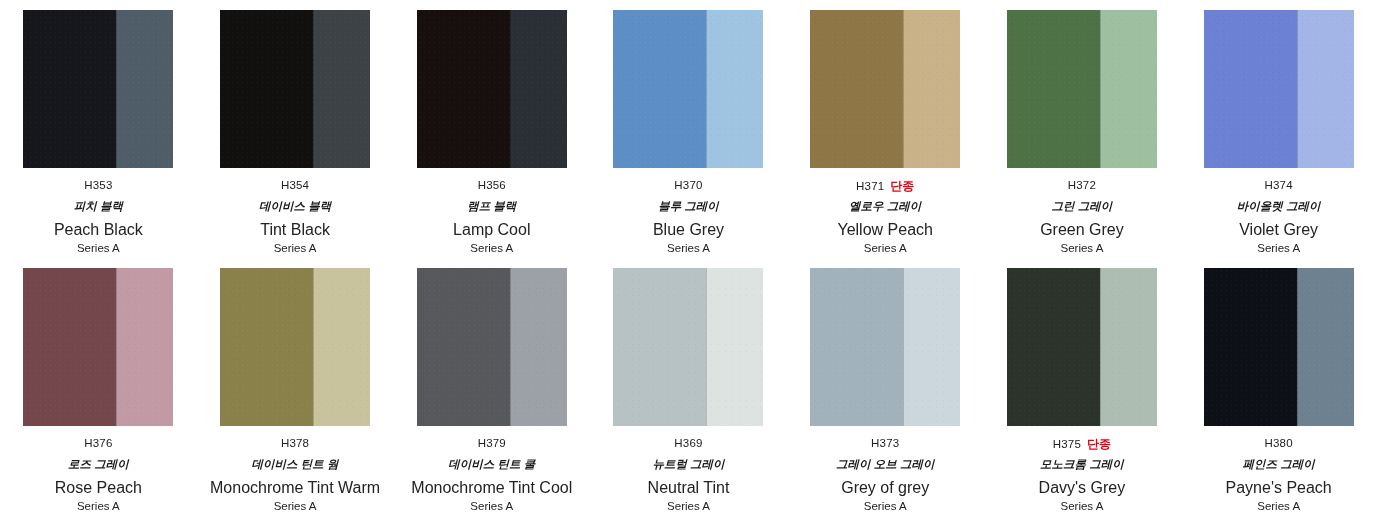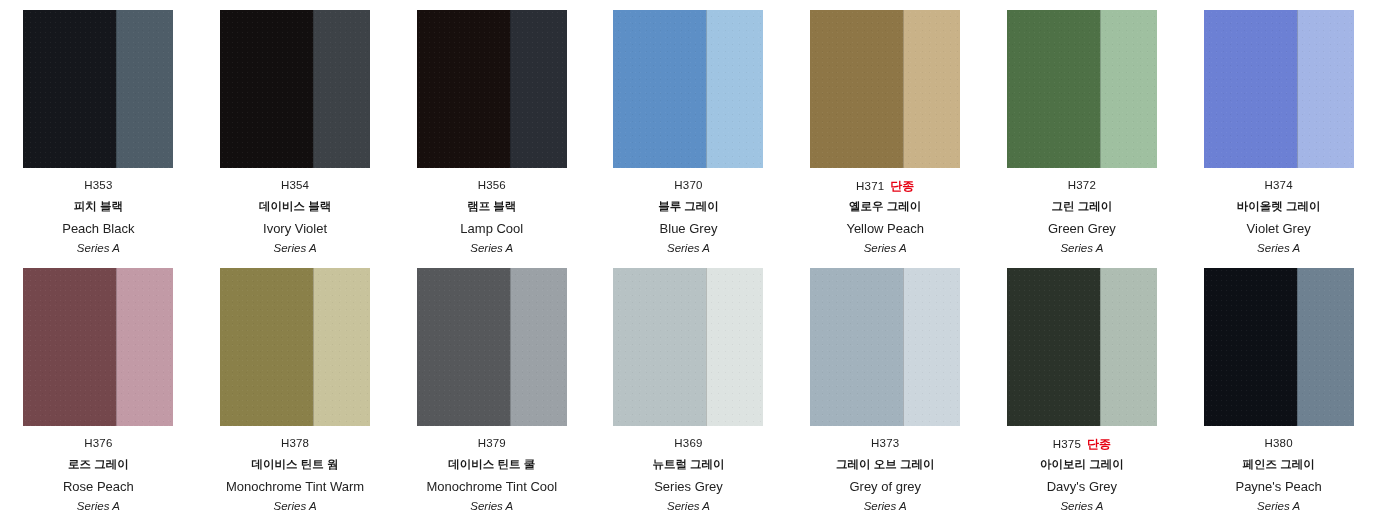--- a/index.html
+++ b/index.html
@@ -102,37 +102,37 @@
   }
   .badge:empty { display: none; }
 
   .name-ko {
     font-size: 11.5px;
     font-weight: bold;
     color: #1a1a1a;
     margin-top: 6px;
     height: 15px;
     white-space: nowrap;
+    font-style: italic;
   }
 
   .name-en {
-    font-size: 13px;
+    font-size: 16px;
     color: #222222;
     margin-top: 6px;
     height: 15px;
     white-space: nowrap;
   }
 
   .series {
     font-size: 11.5px;
     color: #222222;
     margin-top: 6px;
     height: 15px;
     white-space: nowrap;
-    font-style: italic;
   }
 </style>
 </head>
 <body>
 
 <div class="grid" id="swatch-grid">
   <div class="cell">
     <div class="swatch">
       <div class="mass" title="#15171c" style="background: rgb(21, 23, 28);"></div>
       <div class="tint" title="#4e5d68" style="background: rgb(78, 93, 104);"></div>
@@ -152,21 +152,21 @@
     <div class="swatch">
       <div class="mass" title="#120f0f" style="background: rgb(18, 15, 15);"></div>
       <div class="tint" title="#3d4247" style="background: rgb(61, 66, 71);"></div>
     </div>
     <div class="labels">
       <div class="code-line">
         <span class="code">H354</span>
 
       </div>
       <div class="name-ko">데이비스 블랙</div>
-      <div class="name-en">Ivory Violet</div>
+      <div class="name-en">Tint Black</div>
       <div class="series">Series A</div>
     </div>
   </div>
 
   <div class="cell">
     <div class="swatch">
       <div class="mass" title="#170f0d" style="background: rgb(23, 15, 13);"></div>
       <div class="tint" title="#2a2e35" style="background: rgb(42, 46, 53);"></div>
     </div>
     <div class="labels">
@@ -296,21 +296,21 @@
     <div class="swatch">
       <div class="mass" title="#b7c2c4" style="background: rgb(183, 194, 196);"></div>
       <div class="tint" title="#dde3e1" style="background: rgb(221, 227, 225);"></div>
     </div>
     <div class="labels">
       <div class="code-line">
         <span class="code">H369</span>
 
       </div>
       <div class="name-ko">뉴트럴 그레이</div>
-      <div class="name-en">Series Grey</div>
+      <div class="name-en">Neutral Tint</div>
       <div class="series">Series A</div>
     </div>
   </div>
 
   <div class="cell">
     <div class="swatch">
       <div class="mass" title="#a2b2bd" style="background: rgb(162, 178, 189);"></div>
       <div class="tint" title="#ccd6dd" style="background: rgb(204, 214, 221);"></div>
     </div>
     <div class="labels">
@@ -327,21 +327,21 @@
   <div class="cell">
     <div class="swatch">
       <div class="mass" title="#2b332a" style="background: rgb(43, 51, 42);"></div>
       <div class="tint" title="#aebdb2" style="background: rgb(174, 189, 178);"></div>
     </div>
     <div class="labels">
       <div class="code-line">
         <span class="code">H375</span>
         <span class="badge">단종</span>
       </div>
-      <div class="name-ko">아이보리 그레이</div>
+      <div class="name-ko">모노크롬 그레이</div>
       <div class="name-en">Davy's Grey</div>
       <div class="series">Series A</div>
     </div>
   </div>
 
   <div class="cell">
     <div class="swatch">
       <div class="mass" title="#0d1016" style="background: rgb(13, 16, 22);"></div>
       <div class="tint" title="#6e8191" style="background: rgb(110, 129, 145);"></div>
     </div>

